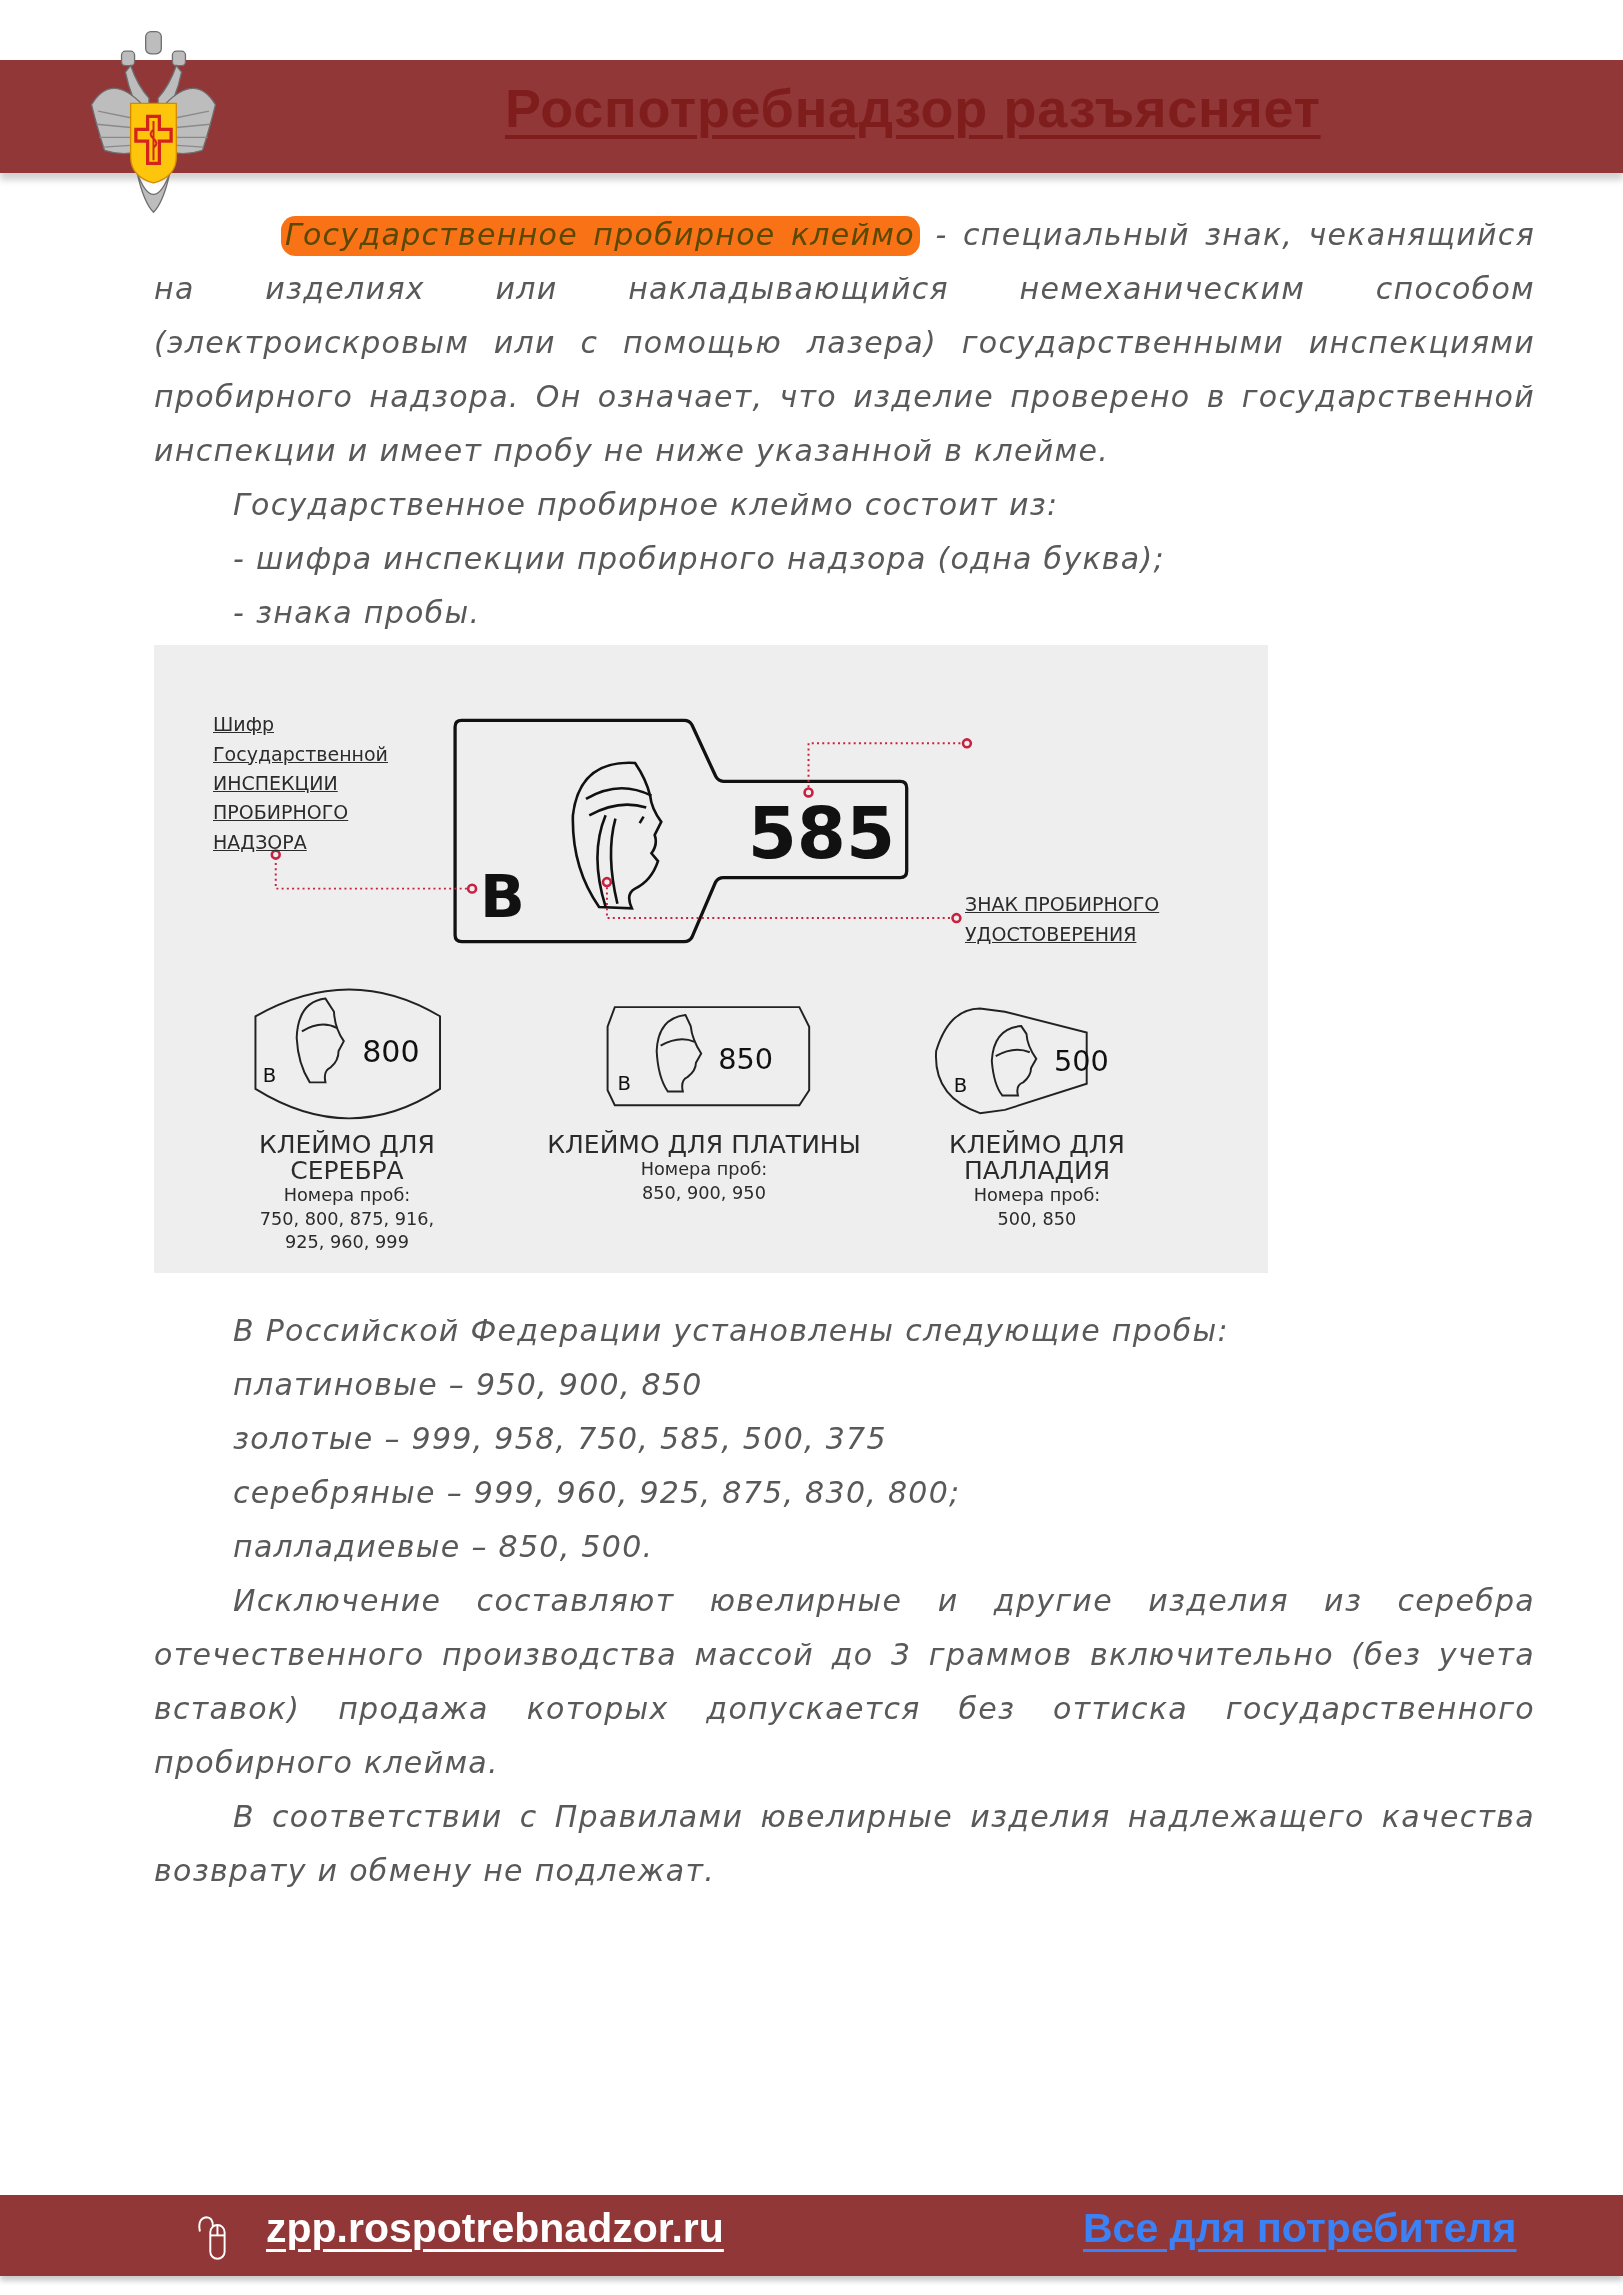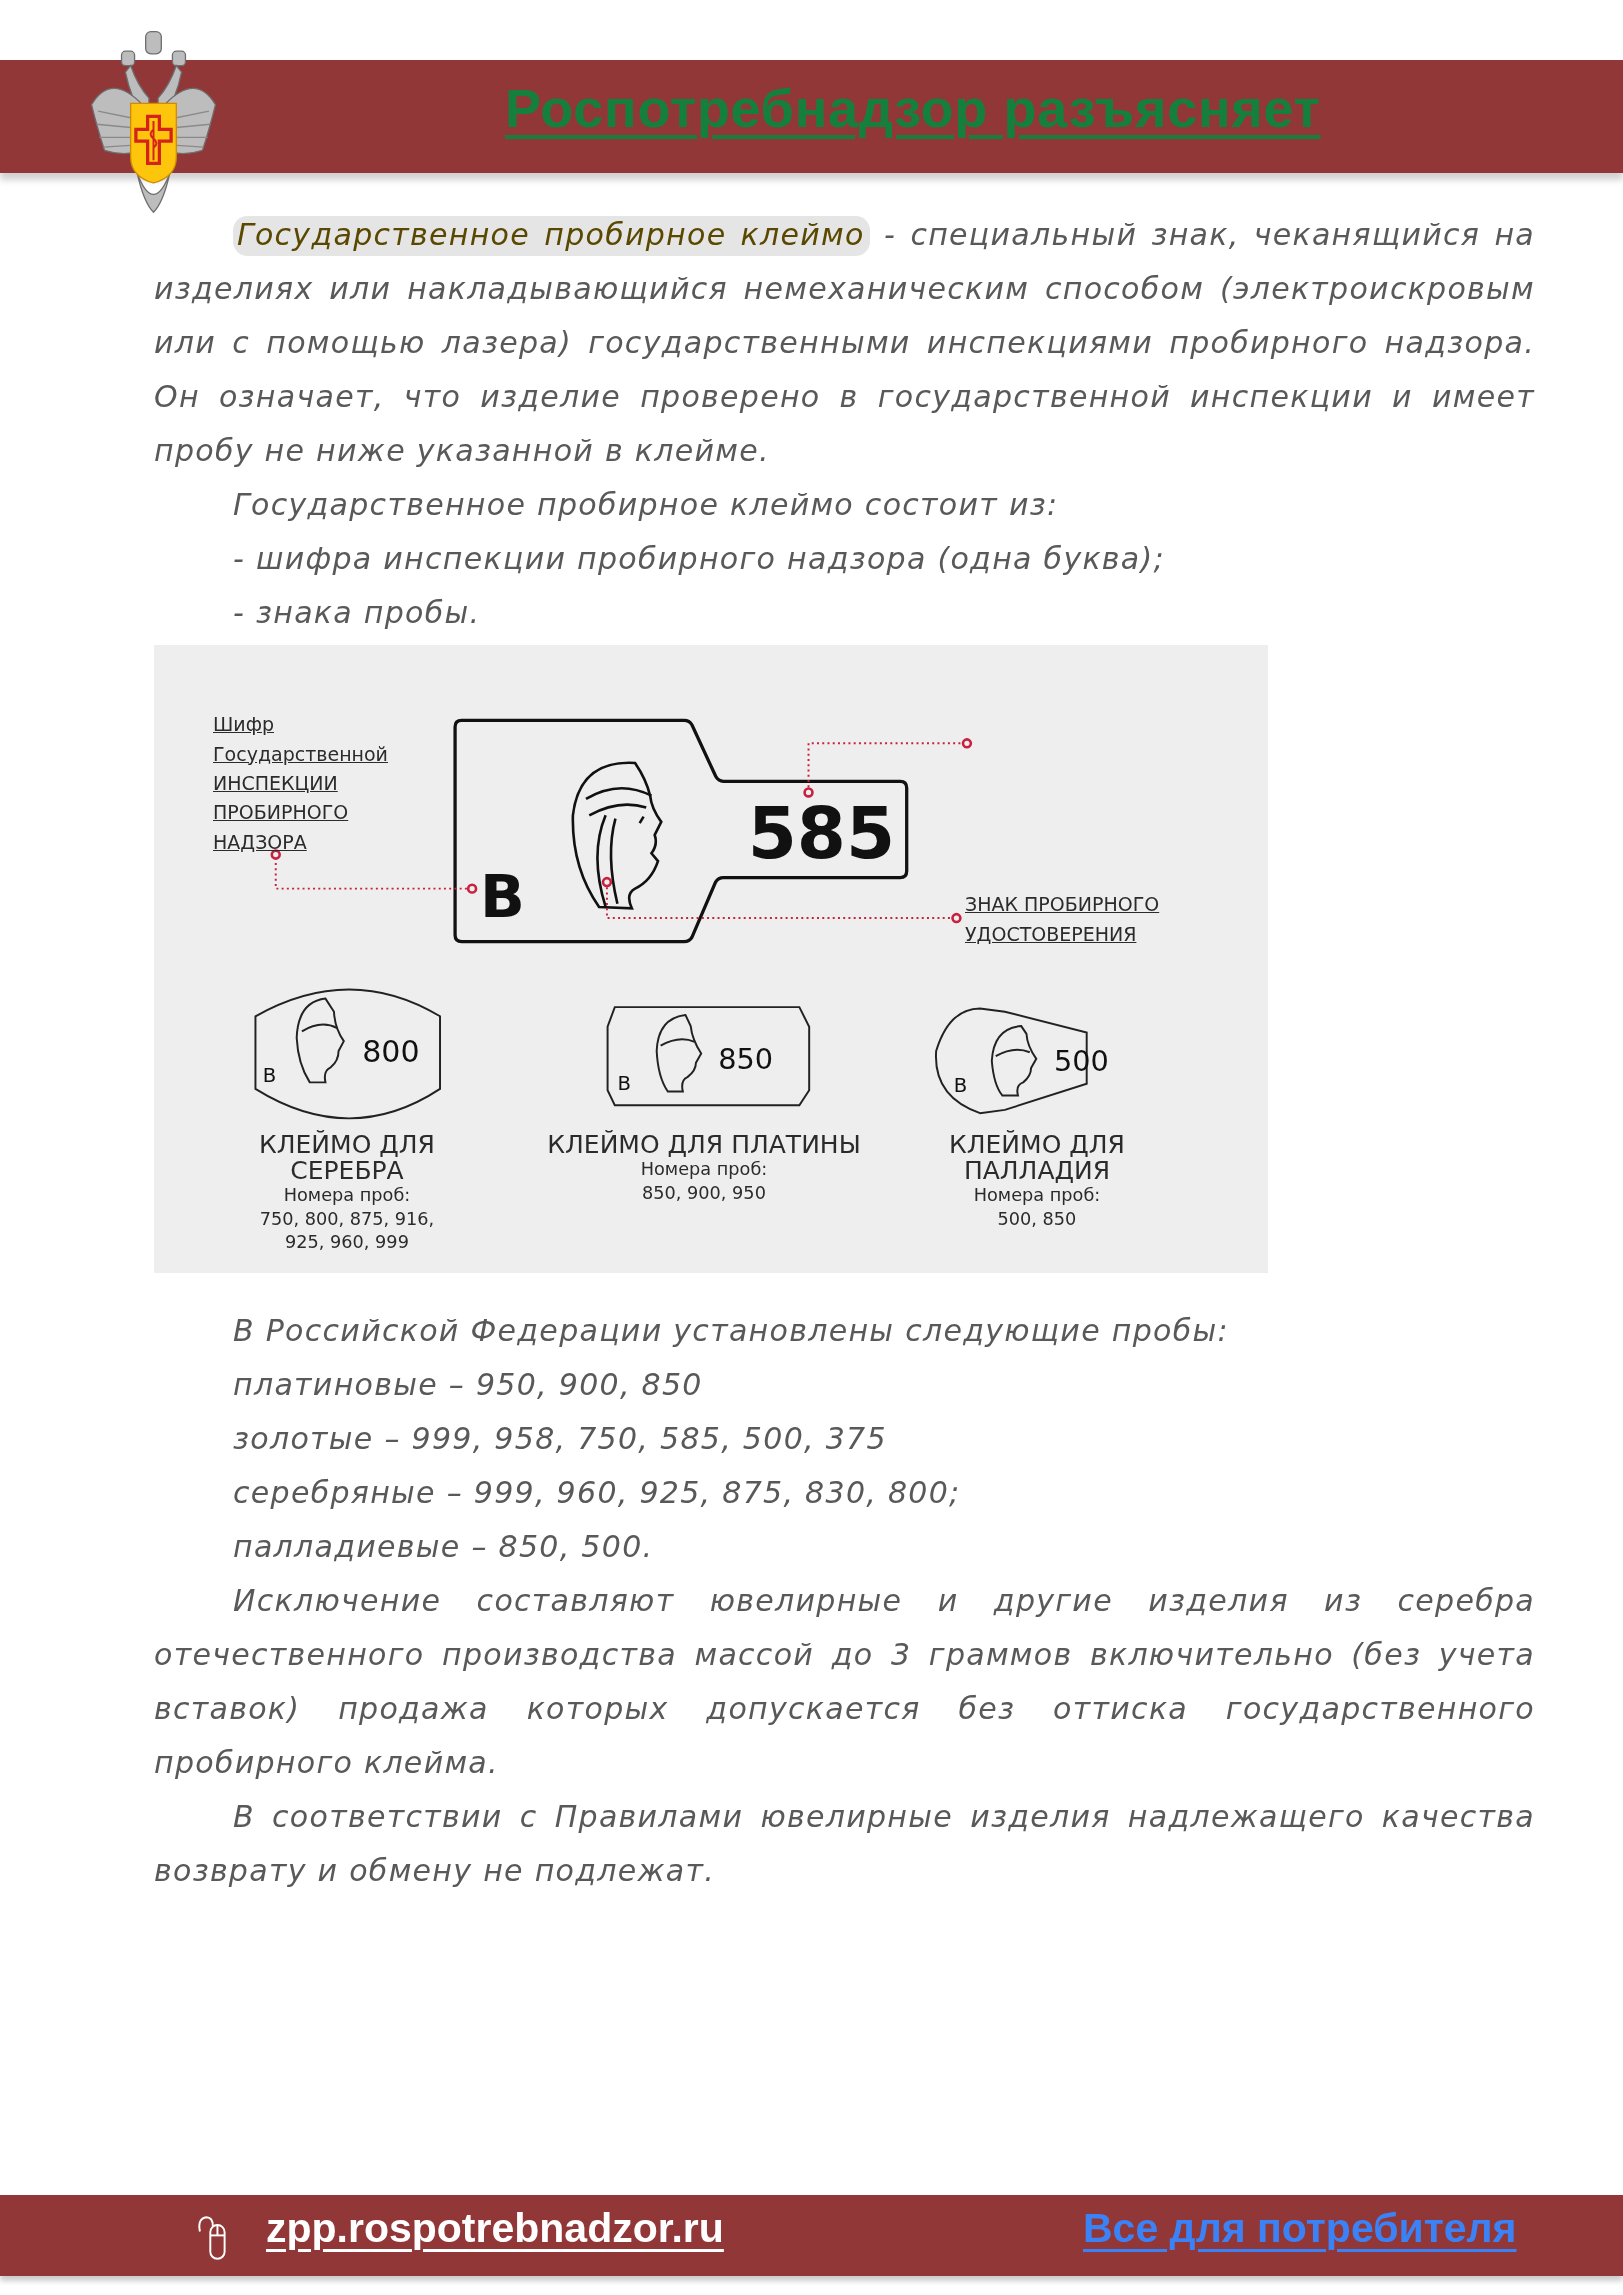--- a/index.html
+++ b/index.html
@@ -3,31 +3,31 @@
 <meta charset="utf-8">
 <style>
   html, body { margin: 0; padding: 0; background: #ffffff; }
   body { width: 1623px; height: 2295px; position: relative; overflow: hidden;
          font-family: "DejaVu Sans", sans-serif; }
 
   
   .header-band { position: absolute; left: 0; top: 60px; width: 1623px; height: 113px;
                  background: #923737; box-shadow: 0 6.5px 6.5px rgba(0,0,0,0.18); }
   .header-title { position: absolute; left: 505px; top: 77px; font-family: "Liberation Sans", sans-serif;
-                  font-weight: bold; font-size: 54px; color: #15803d; text-decoration: underline;
+                  font-weight: bold; font-size: 54px; color: #7f1d1d; text-decoration: underline;
                   text-decoration-thickness: 3.9px; text-underline-offset: 7.9px; letter-spacing: 0.7px; white-space: nowrap; }
   .emblem { position: absolute; left: 85px; top: 26px; width: 137px; height: 190px; }
 
   
   .content { position: absolute; left: 154px; top: 208px; width: 1381px; color: #595959;
              font-family: "DejaVu Sans", sans-serif; font-style: italic; font-size: 30px;
              line-height: 54px; letter-spacing: 1.3px; }
   .content p { margin: 0; text-align: justify; text-align-last: left; }
   .indent { text-indent: 79px; }
-  .hl { background: #e5e5e5; border-radius: 14.4px; padding: 1.3px 5.2px 3.9px 3.9px; color: #5a4800; }
+  .hl { background: #f97316; border-radius: 14.4px; padding: 1.3px 5.2px 3.9px 3.9px; color: #5a4800; margin-left: 48px; }
 
   
   .diagram { position: relative; width: 1114px; height: 628px; margin: 5.2px 0 31px 0;
              background: #eeeeee; font-style: normal; letter-spacing: 0; line-height: normal; }
   .diagram svg { position: absolute; left: 0; top: 0; }
   .dg-label { position: absolute; color: #2b2b2b; font-family: "DejaVu Sans", sans-serif;
               text-transform: uppercase; font-size: 19px; line-height: 29.4px; white-space: nowrap; text-decoration: underline; }
   .dg-caption { position: absolute; text-align: center; color: #2b2b2b; font-family: "DejaVu Sans", sans-serif; }
   .dg-caption .cap-title { font-size: 25px; text-transform: uppercase; line-height: 26px; }
   .dg-caption .cap-sub { font-size: 17.7px; line-height: 23.6px; white-space: pre-line; }

